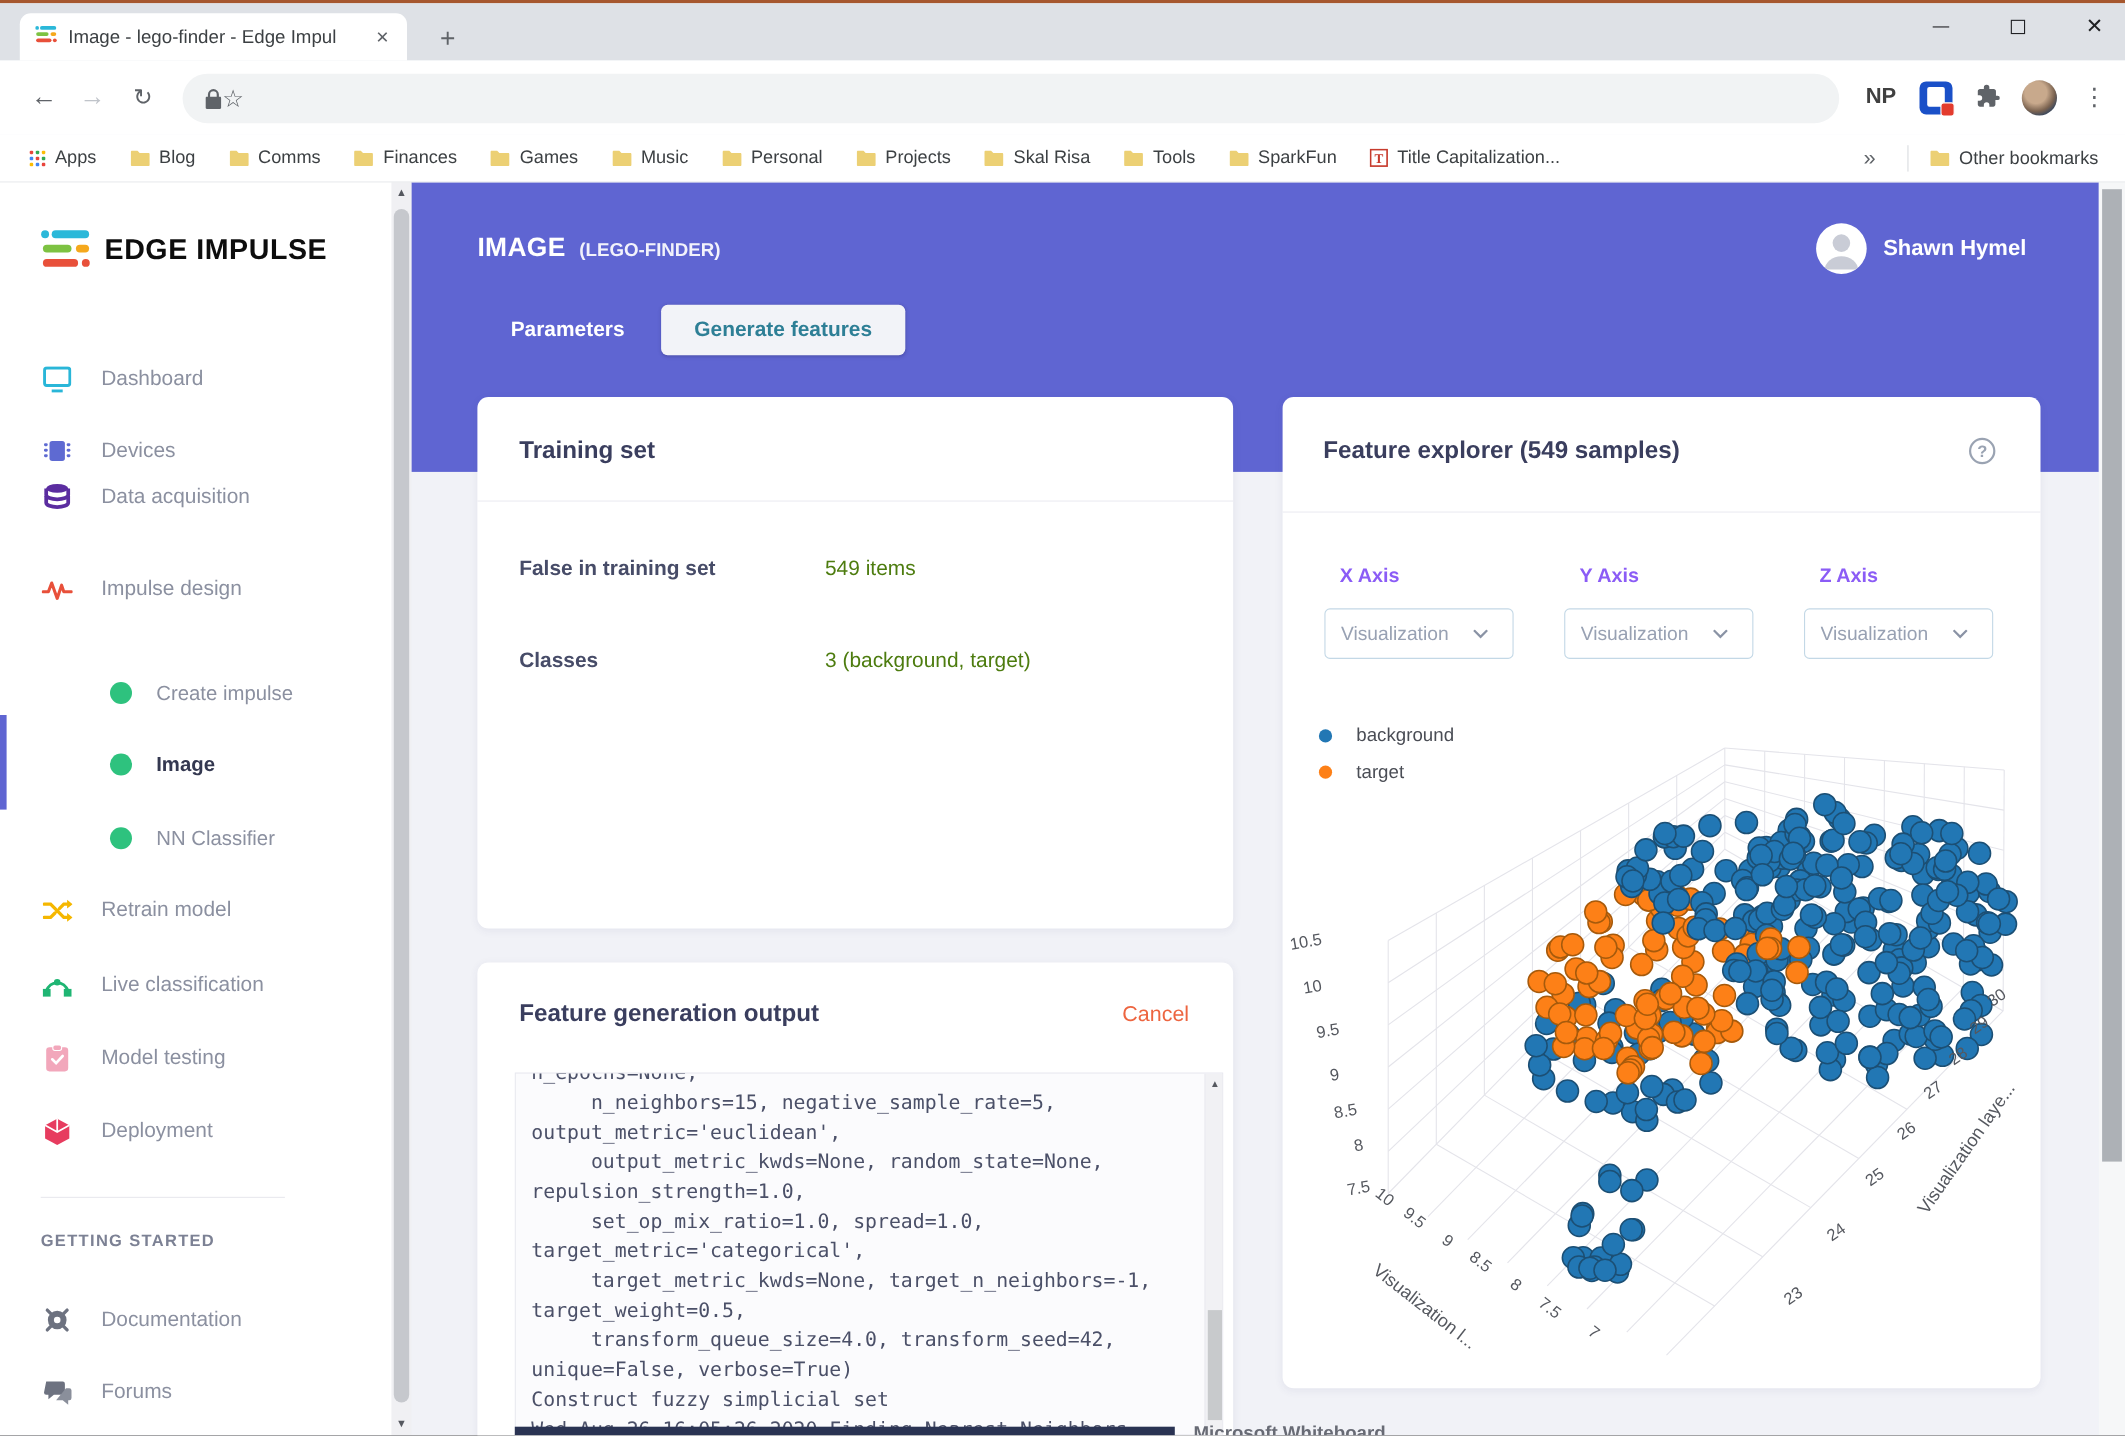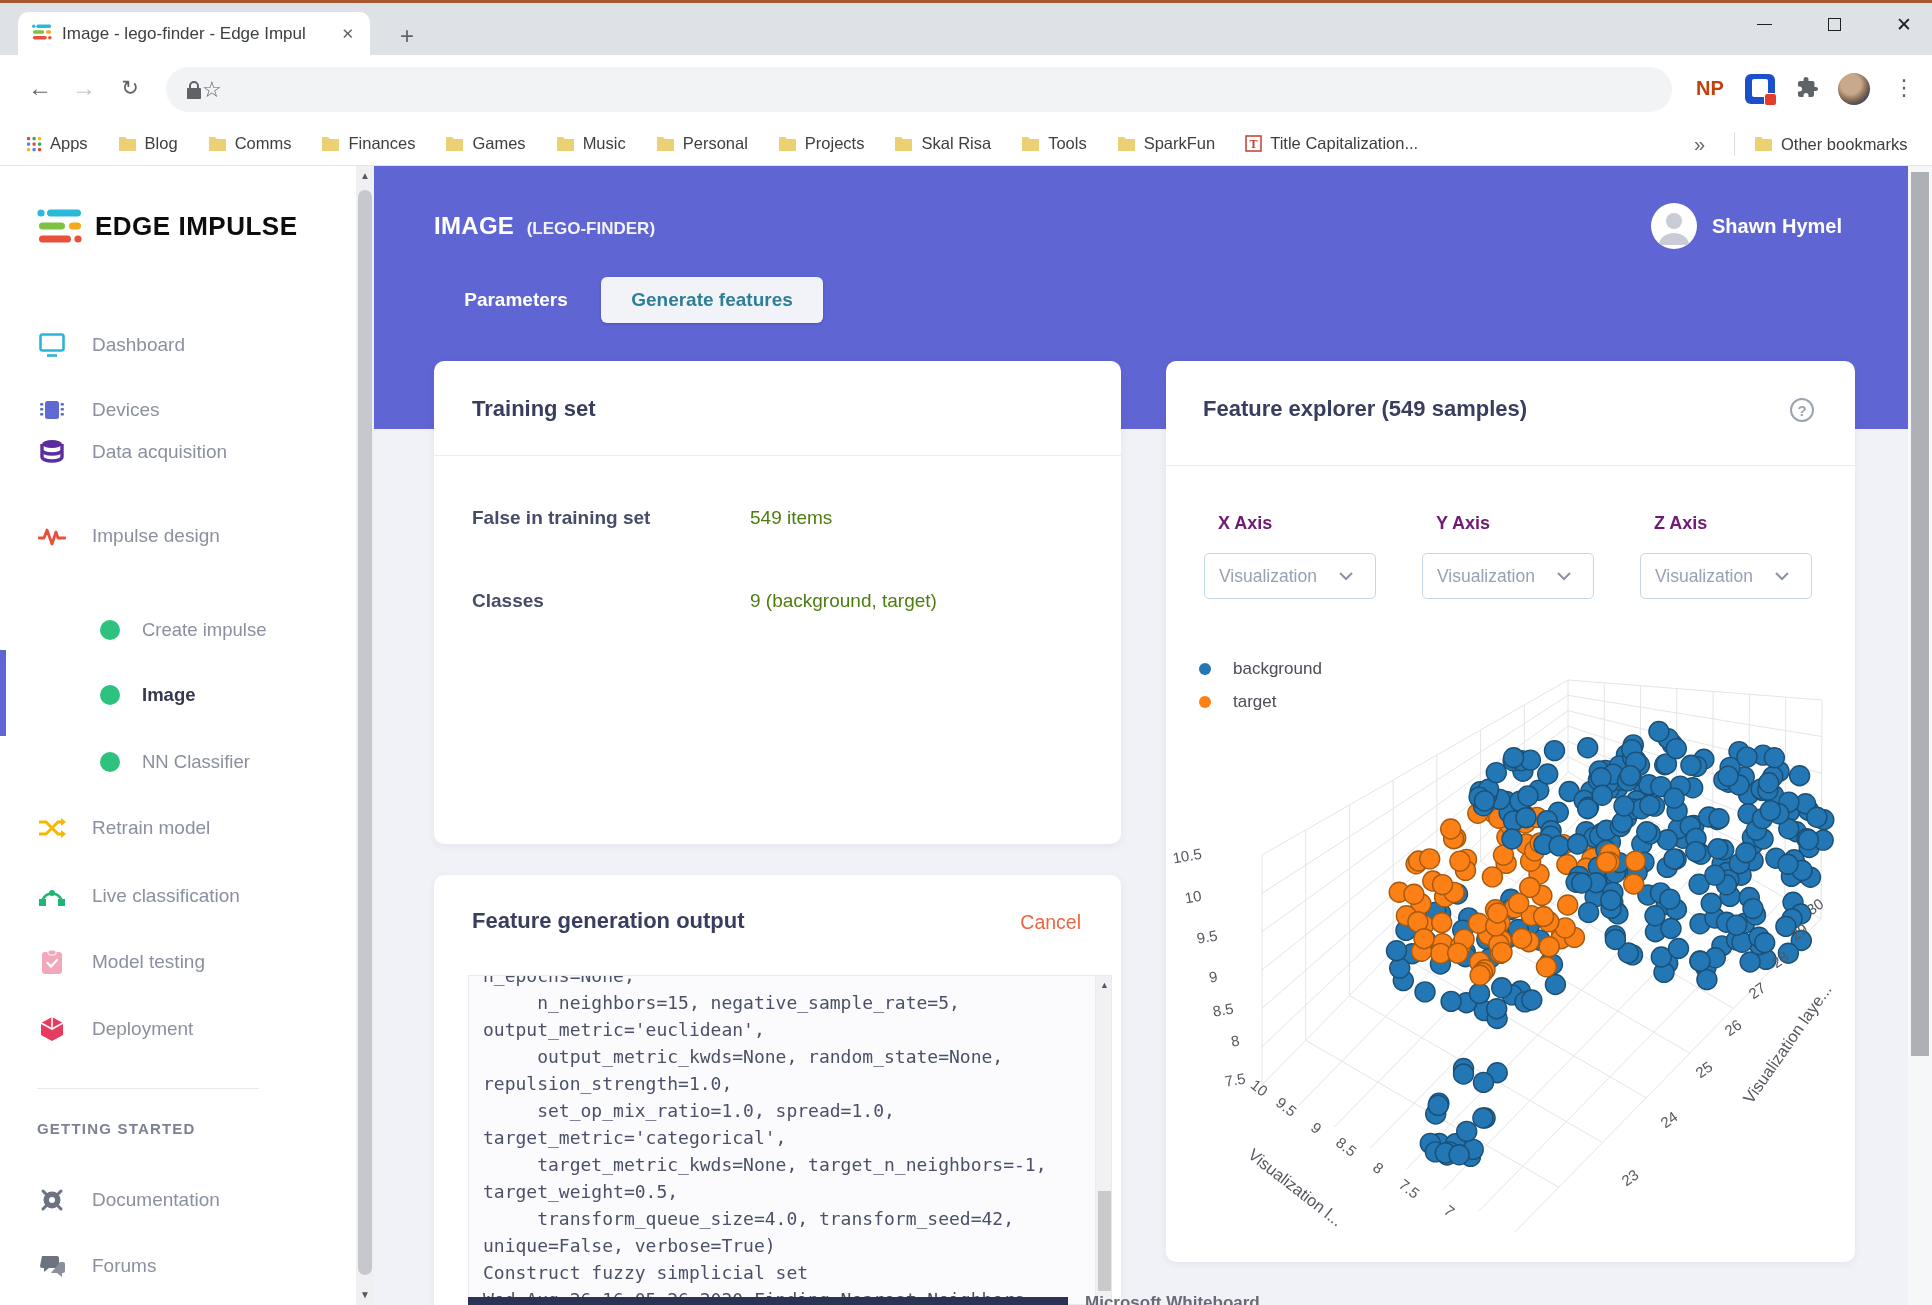--- a/index.html
+++ b/index.html
@@ -23,21 +23,21 @@
   #win-min .glyph { width:15px; height:0; border-top:1.5px solid #202124; }
   #win-max .glyph { width:13px; height:13px; border:1.5px solid #202124; }
   #win-close .glyph { font-size:19px; font-weight:300; }
 
   #toolbar { left:0; top:55px; width:1932px; height:67px; background:#fff; }
   .nav-ic { top:66px; width:44px; height:44px; display:flex; align-items:center; justify-content:center; font-size:24px; color:#5f6368; }
   #back-btn { left:18px; } #fwd-btn { left:62px; color:#c0c4ca; } #reload-btn { left:108px; font-size:21px; }
   #addressbar { left:166px; top:67px; width:1506px; height:45px; background:#f1f3f4; border-radius:23px; display:flex; align-items:center; padding:0 16px 0 20px; }
   #url-text { font-size:19px; color:#202124; margin-left:12px; flex:1; white-space:nowrap; overflow:hidden; }
   #star-icon { font-size:22px; color:#5f6368; }
-  #np-badge { left:1688px; top:66px; width:44px; height:44px; display:flex; align-items:center; justify-content:center; font-size:20px; font-weight:bold; color:#c2410c; }
+  #np-badge { left:1688px; top:66px; width:44px; height:44px; display:flex; align-items:center; justify-content:center; font-size:20px; font-weight:bold; color:#404040; }
   #ext-blue { left:1745px; top:74px; width:30px; height:30px; background:#1a50c8; border-radius:6px; }
   #ext-blue .inner { position:absolute; left:7px; top:5px; width:16px; height:18px; background:#fff; border-radius:2px; }
   #ext-blue .lockdot { position:absolute; right:-2px; bottom:-2px; width:13px; height:13px; background:#e33b2e; border-radius:3px; border:1px solid #fff; }
   #puzzle-icon { left:1786px; top:66px; width:44px; height:44px; display:flex; align-items:center; justify-content:center; }
   #toolbar-avatar { left:1838px; top:73px; width:32px; height:32px; border-radius:50%; background:radial-gradient(circle at 40% 35%, #c8a98c 0 35%, #7b6350 60%, #3f4a5c 75%); }
   #kebab-menu { left:1882px; top:66px; width:44px; height:44px; text-align:center; line-height:44px; font-size:22px; color:#5f6368; }
 
   #bookmarksbar { left:0; top:122px; width:1932px; height:44px; background:#fff; border-bottom:1px solid #e4e6ea; display:flex; align-items:center; padding-left:26px; }
   .bm-item { display:flex; align-items:center; margin-right:30px; white-space:nowrap; }
   .bm-item .lbl { font-size:16.5px; color:#3c4043; margin-left:8px; }
@@ -93,21 +93,21 @@
   #fo-title { left:38px; top:33px; }
   #cancel-btn { position:absolute; right:40px; top:36px; font-size:19.5px; color:#ed6540; }
   #console { position:absolute; left:34px; top:100px; width:644px; height:330px; background:#fbfbfd; border:1px solid #e9eaf0; overflow:hidden; }
   #console pre { font-family:"DejaVu Sans Mono", monospace; font-size:18px; line-height:27px; color:#4b5068; margin:-14px 0 0 14px; white-space:pre; }
   #console-sb { position:absolute; left:626px; top:0; width:17px; height:330px; background:#f1f1f4; border-left:1px solid #e9eaf0; }
   #console-sb .up { position:absolute; top:4px; width:17px; text-align:center; font-size:9px; color:#55585f; }
   #console-sb .thumb { position:absolute; left:2px; top:215px; width:13px; height:100px; background:#c8cacc; }
 
   #fe-title { left:37px; top:35px; }
   #help-icon { position:absolute; left:624px; top:37px; width:24px; height:24px; border:2px solid #9aa3b2; border-radius:50%; color:#9aa3b2; font-size:15px; font-weight:bold; text-align:center; line-height:21px; }
-  .axis-label { position:absolute; top:152px; font-size:18px; font-weight:600; color:#701a75; }
+  .axis-label { position:absolute; top:152px; font-size:18px; font-weight:600; color:#8b5cf6; }
   .dropdown { position:absolute; top:192px; width:172px; height:46px; border:1.5px solid #c3d8e6; border-radius:5px; display:flex; align-items:center; padding:0 12px 0 14px; background:#fff; }
   .dropdown .dd-text { font-size:17.5px; color:#98a1b3; width:120px; overflow:hidden; white-space:nowrap; }
   .legend-row { position:absolute; display:flex; align-items:center; }
   .legend-dot { width:12px; height:12px; border-radius:50%; margin-right:22px; }
   .legend-lbl { font-size:17px; color:#4a4d55; }
   #plot-svg { position:absolute; left:4px; top:259px; }
 
   #bottom-navy { left:468px; top:1297px; width:600px; height:8px; background:#2a3353; }
   #bottom-peek { left:1085px; top:1293px; width:360px; height:12px; overflow:hidden; font-size:17px; font-weight:bold; color:#686b75; }
 </style>
@@ -420,21 +420,21 @@
   <div class="abs" id="user-name">Shawn Hymel</div>
   <div class="abs" id="tab-parameters">Parameters</div>
   <div class="abs" id="tab-genfeatures">Generate features</div>
 
   <div class="card" id="card-training">
     <div class="card-title" id="ts-title">Training set</div>
     <div class="card-divider" style="top:94px;"></div>
     <div class="ts-row-label" style="top:146px;">False in training set</div>
     <div class="ts-row-value" style="top:146px;">549 items</div>
     <div class="ts-row-label" style="top:229px;">Classes</div>
-    <div class="ts-row-value" style="top:229px;">9 (background, target)</div>
+    <div class="ts-row-value" style="top:229px;">3 (background, target)</div>
   </div>
 
   <div class="card" id="card-output">
     <div class="card-title" id="fo-title">Feature generation output</div>
     <div id="cancel-btn">Cancel</div>
     <div id="console">
       <pre id="console-pre">n_epochs=None,
      n_neighbors=15, negative_sample_rate=5,
 output_metric='euclidean',
      output_metric_kwds=None, random_state=None,

